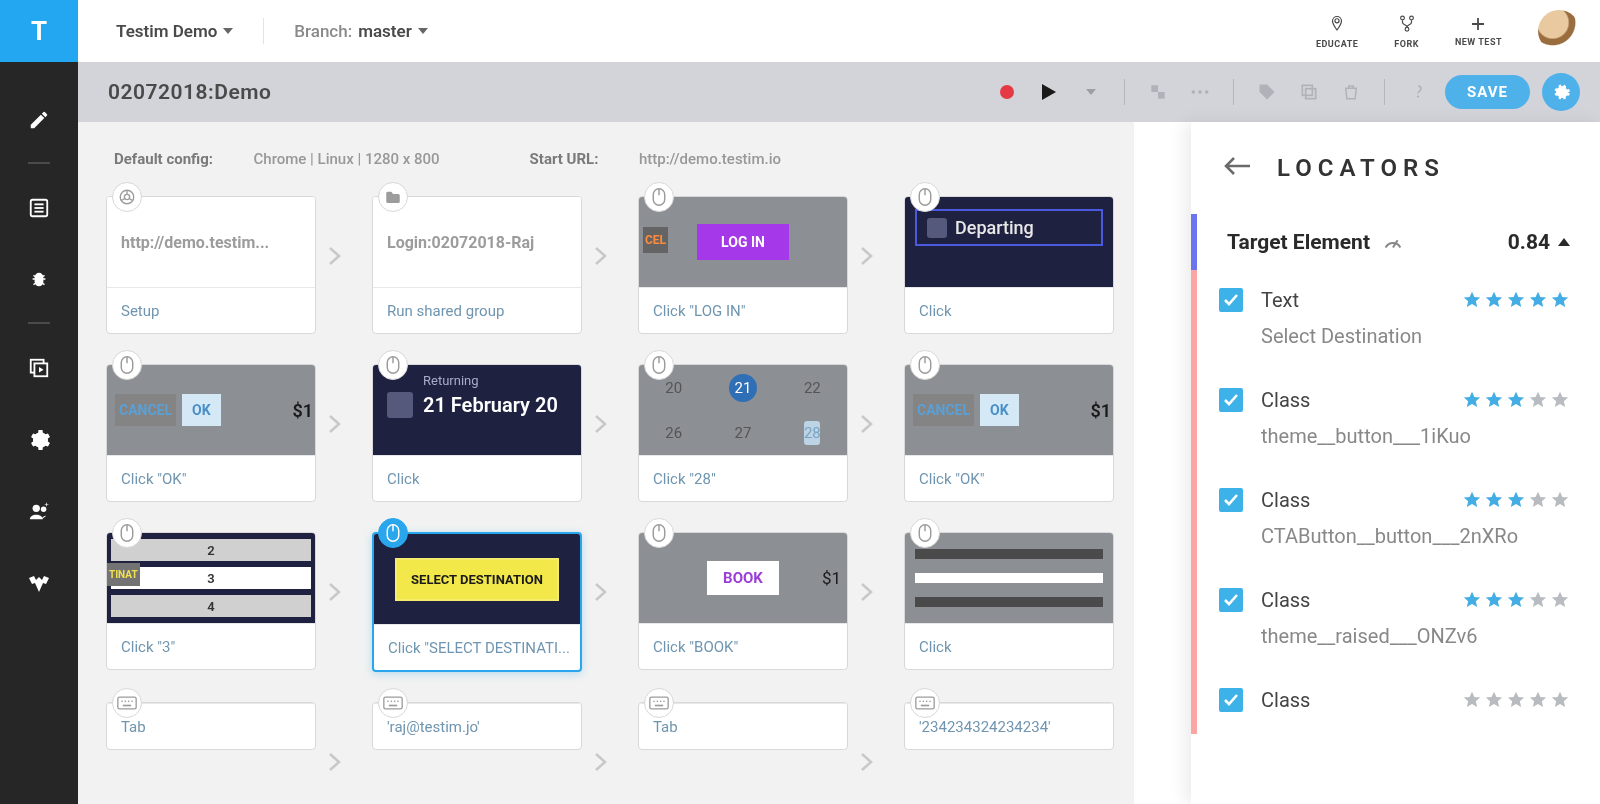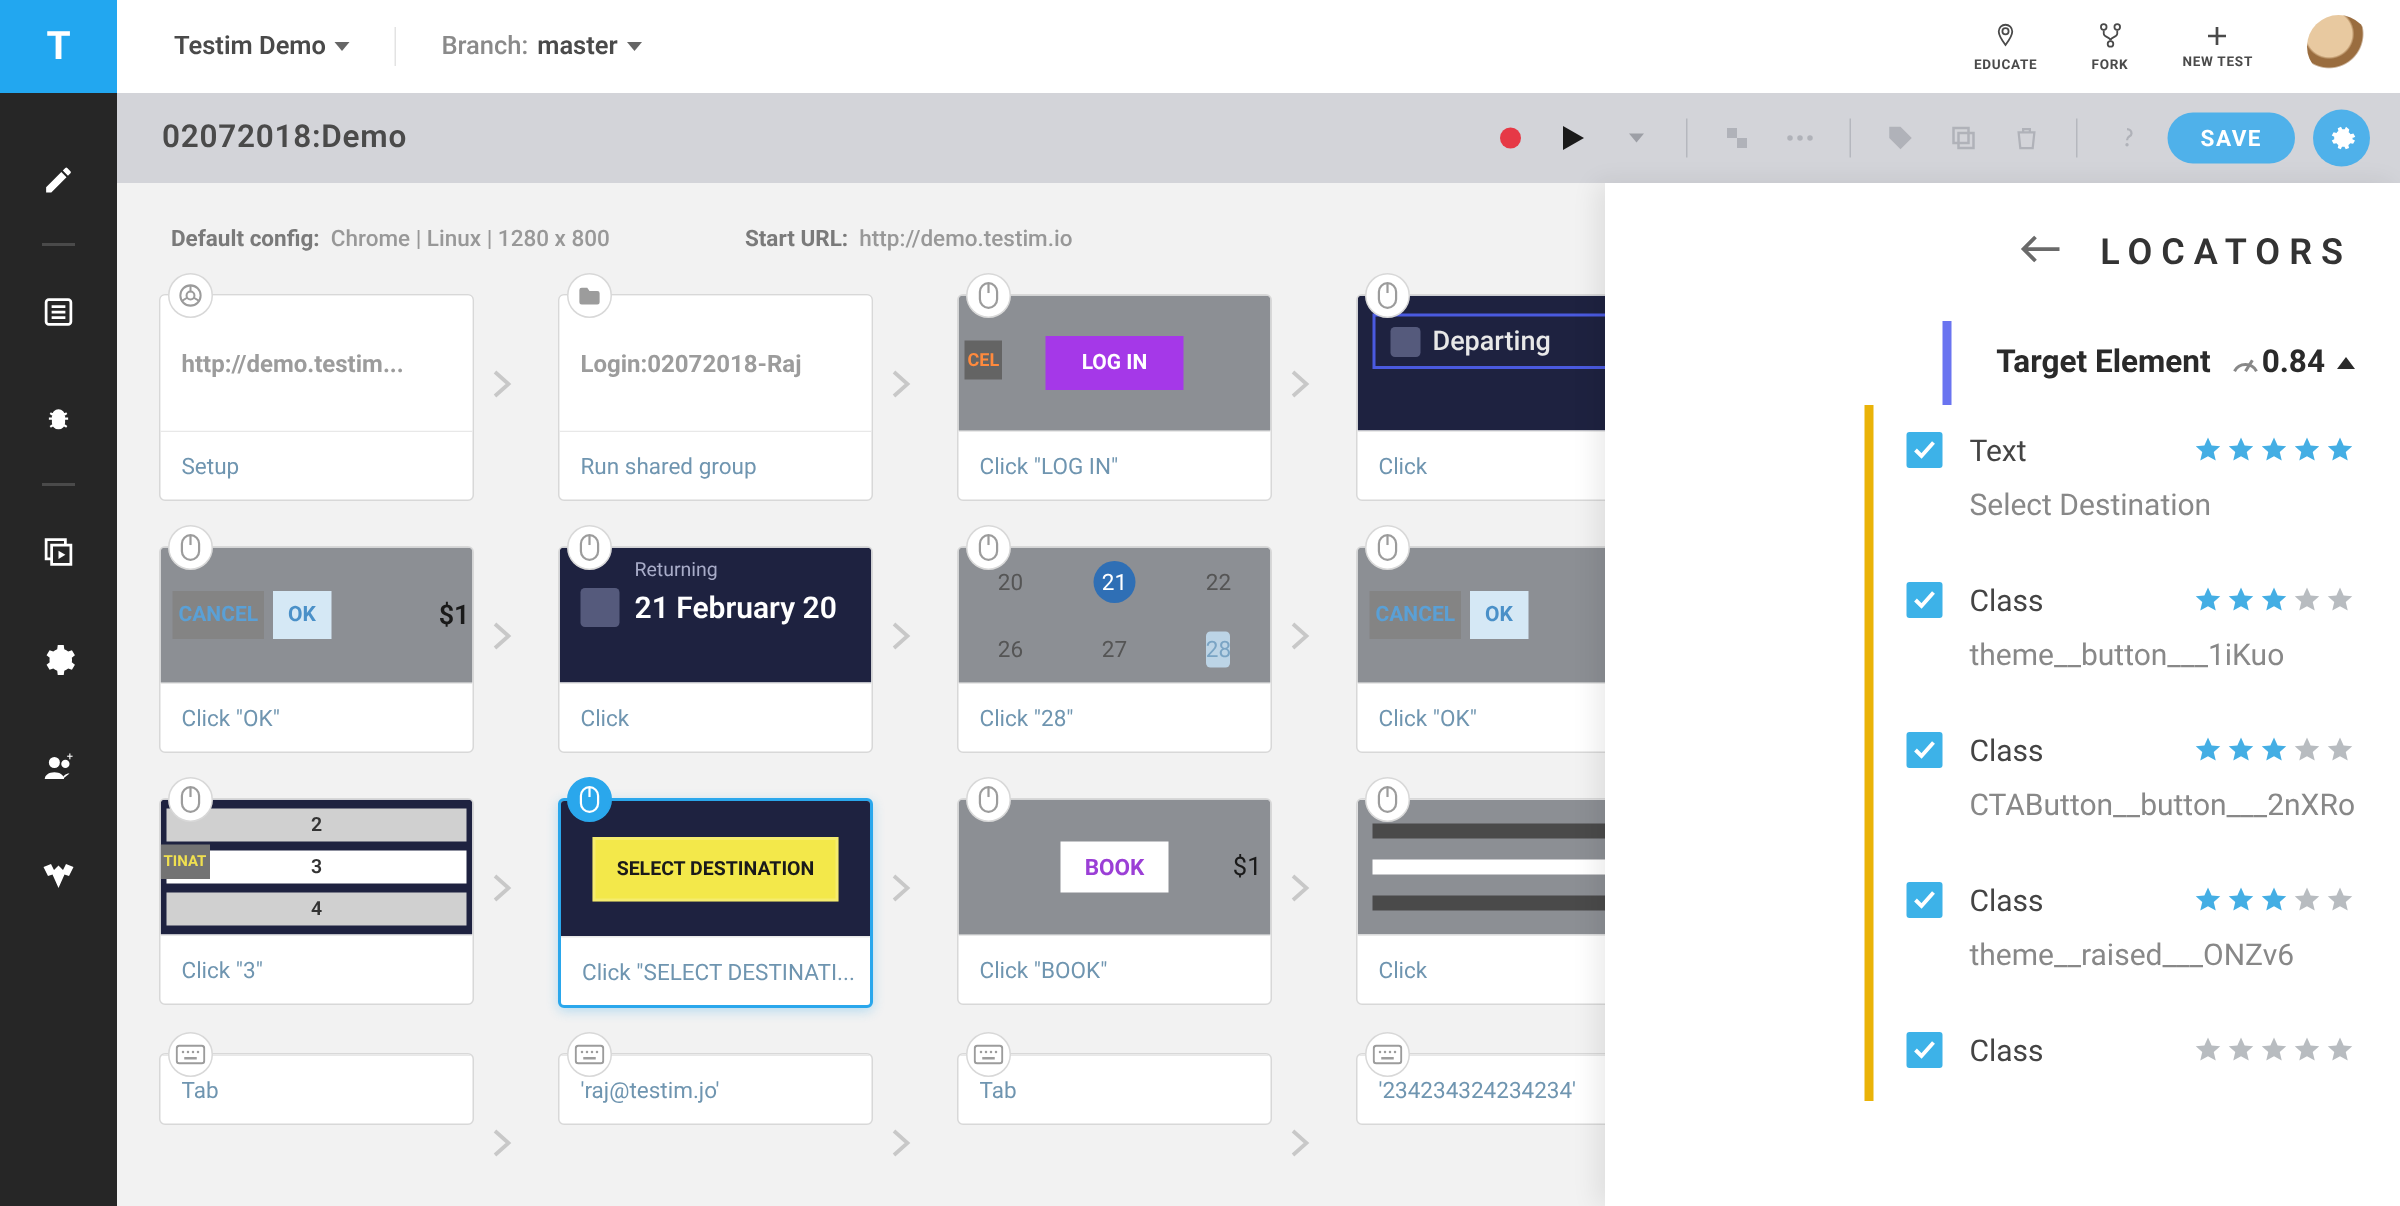--- a/index.html
+++ b/index.html
@@ -27,21 +27,21 @@
 .ab-sep { width: 1px; height: 26px; background: #b5b7be; margin: 0 6px; }
 .rec-dot { width: 14px; height: 14px; border-radius: 50%; background: #e63946; }
 .play-tri { width: 0; height: 0; border-left: 14px solid #1a1a1a; border-top: 8px solid transparent; border-bottom: 8px solid transparent; }
 .save-btn { background: #4fb1ea; color: #fff; border-radius: 20px; padding: 8px 22px; font-size: 15px; font-weight: 700; letter-spacing: 1px; cursor: pointer; }
 .gear-btn { width: 38px; height: 38px; border-radius: 50%; background: #4fb1ea; display: flex; align-items: center; justify-content: center; }
 
 
 .canvas { position: absolute; left: 78px; top: 122px; width: 1056px; bottom: 0; background: #f2f2f2; padding: 28px 20px 0 28px; overflow: hidden; }
 .config-row { display: flex; gap: 90px; color: #8a8a8a; font-size: 15px; margin: 0 0 28px 8px; font-weight: 500; }
 .config-row b { color: #7a7a7a; font-weight: 700; }
-.config-val { color: #989898; }
+.config-val { color: #989898; margin-left: 33px; }
 
 .grid { display: grid; grid-template-columns: repeat(4, 210px); column-gap: 56px; row-gap: 30px; position: relative; }
 .step { position: relative; }
 .step-icon { position: absolute; left: 6px; top: -14px; width: 30px; height: 30px; border-radius: 50%; background: #fff; border: 1px solid #d8d8d8; display: flex; align-items: center; justify-content: center; z-index: 3; }
 .step-icon.sel { background: #2aa7ec; border-color: #2aa7ec; }
 .step-card { width: 210px; border: 1px solid #d8d8d8; border-radius: 4px; background: #fff; overflow: hidden; }
 .step-card.sel { border: 2px solid #2aa7ec; box-shadow: 0 2px 8px rgba(42,167,236,.3); }
 .step-thumb { height: 90px; background: #8c8f94; position: relative; overflow: hidden; }
 .step-thumb.text { background: #fff; display: flex; align-items: center; padding: 0 14px; color: #9c9c9c; font-size: 16px; font-weight: bold; }
 .step-label { height: 46px; display: flex; align-items: center; padding: 0 14px; color: #6f95b0; font-size: 15px; border-top: 1px solid #e8e8e8; white-space: nowrap; overflow: hidden; text-overflow: ellipsis; }
@@ -75,28 +75,28 @@
 .th-selectdest { background:#1e2240; height:100%; display:flex; align-items:center; justify-content:center;}
 .th-selectdest .btn { background:#f3e84a; color:#1a1a1a; font-weight:700; font-size:13px; padding:12px 14px; border:2px solid rgba(255,255,255,.2);}
 .th-book { height:100%; display:flex; align-items:center; justify-content:center; gap:10px; position:relative;}
 .th-book .btn { background:#fff; color:#9b3fd6; font-weight:700; padding:8px 16px; font-size:15px;}
 .th-book .price { color:#1a1a1a; font-size:17px; position:absolute; right:6px;}
 .th-lines { height:100%; background:#8c8f94; display:flex; flex-direction:column; justify-content:center; gap:14px; padding:10px;}
 .th-lines div { height:10px; background:#fff;}
 .th-lines div:first-child { background:#4a4a4a;}
 
 
-.side-panel { position: absolute; right: 0; top: 122px; width: 530px; bottom: 0; background: #fff; box-shadow: -6px 0 16px rgba(0,0,0,.08); display: flex; flex-direction: column; align-items: flex-end; }
+.side-panel { position: absolute; right: 0; top: 122px; width: 409px; bottom: 0; background: #fff; box-shadow: -6px 0 16px rgba(0,0,0,.08); display: flex; flex-direction: column; }
 .sp-head { height: 92px; display: flex; align-items: center; gap: 26px; padding: 0 32px; }
 .sp-back { color: #6a6a6a; cursor: pointer; }
 .sp-title { color: #333; font-size: 24px; font-weight: 600; letter-spacing: 6px; }
 .sp-target { padding: 16px 30px; display: flex; align-items: center; border-left: 6px solid #6a74f0; }
 .sp-target .t { color: #2a2a2a; font-size: 21px; font-weight: 700; }
 .sp-target .sc { margin-left:auto; color:#2a2a2a; font-size:21px; font-weight:700; display:flex; align-items:center; gap:8px;}
-.sp-body { border-left: 6px solid #eab308; overflow: hidden; }
+.sp-body { border-left: 6px solid #fca5a5; overflow: hidden; }
 .loc-item { padding: 18px 30px 22px 22px; }
 .loc-top { display: flex; align-items: center; gap: 18px; }
 .cb { width: 24px; height: 24px; background: #3db2e8; display: flex; align-items: center; justify-content: center; border-radius: 2px; }
 .loc-lbl { color: #444; font-size: 20px; }
 .stars { margin-left: auto; display: flex; gap: 2px; }
 .loc-val { color: #888; font-size: 20px; margin: 12px 0 0 42px; word-break: break-all;}
 
 .caret-down { width: 0; height: 0; border-left: 5px solid transparent; border-right: 5px solid transparent; border-top: 6px solid #666; display:inline-block;}
 .caret-up { width: 0; height: 0; border-left: 6px solid transparent; border-right: 6px solid transparent; border-bottom: 8px solid #2a2a2a; display:inline-block;}
 </style>

